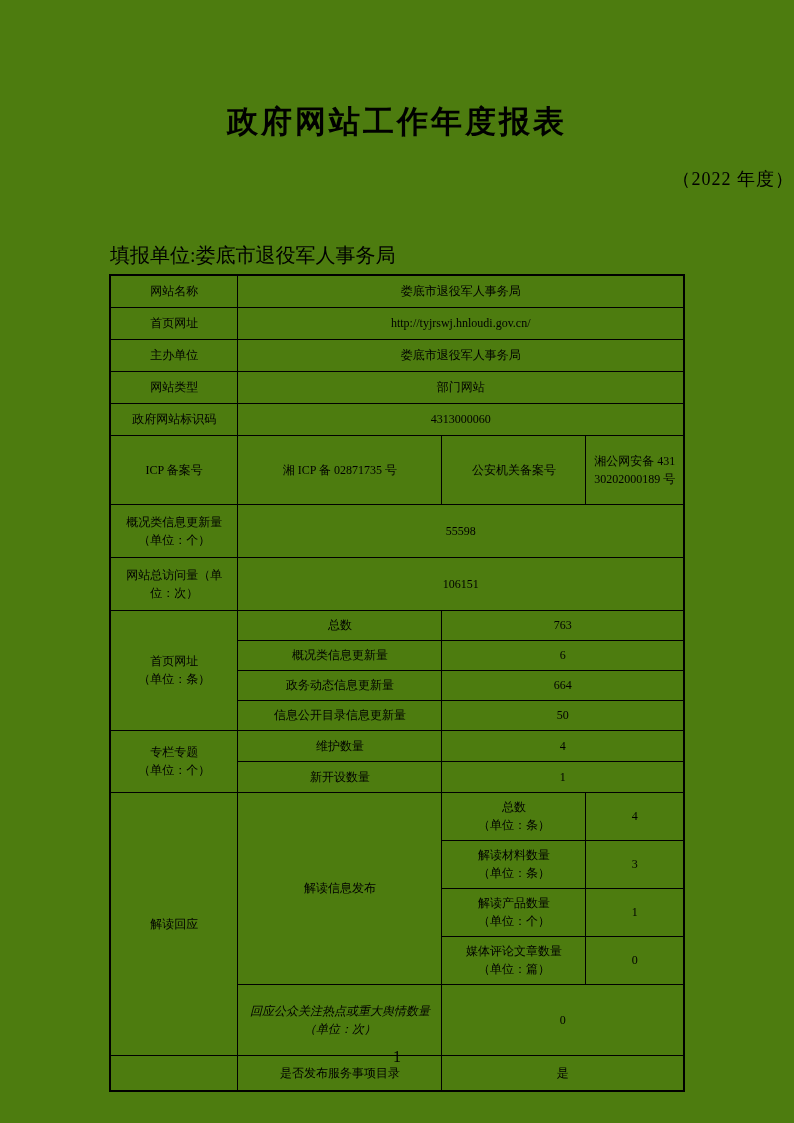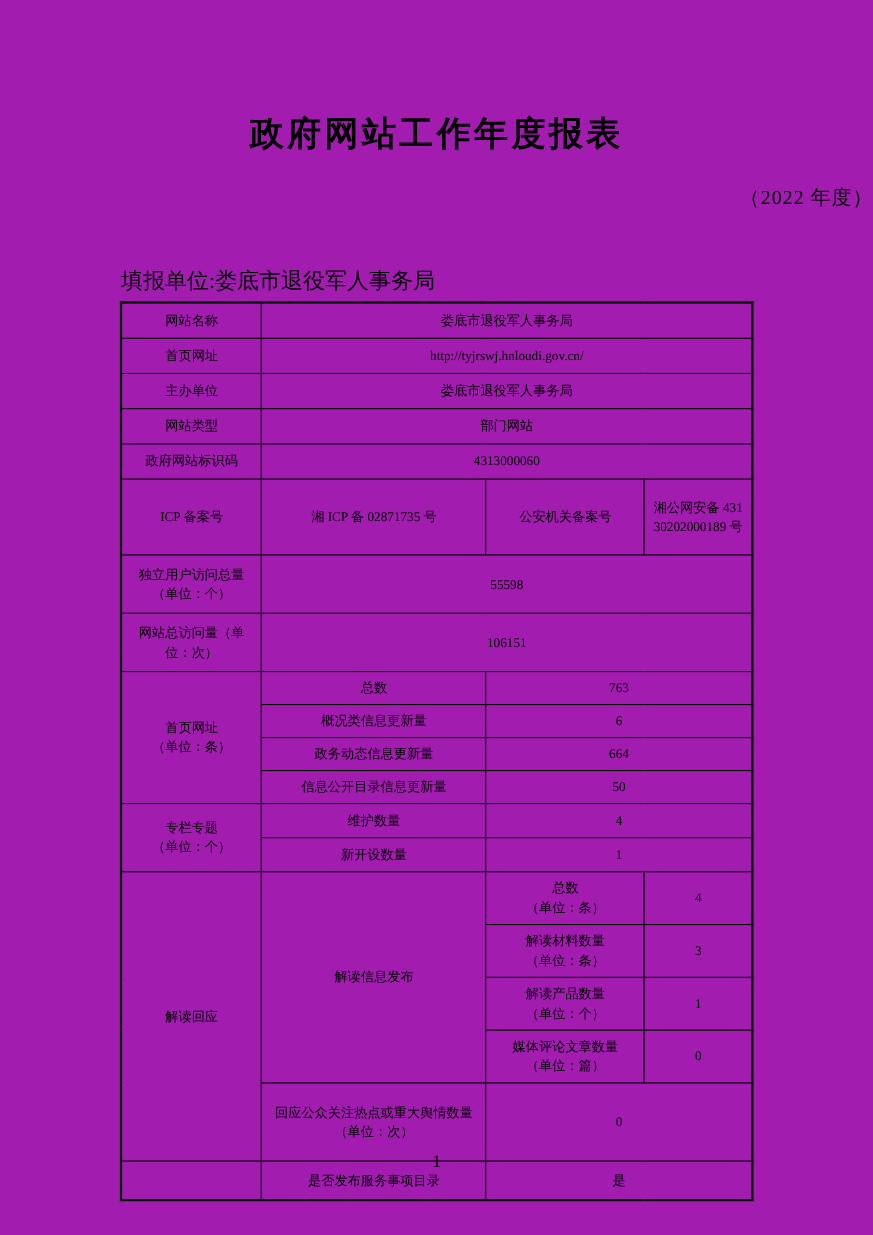--- a/index.html
+++ b/index.html
@@ -1,21 +1,21 @@
 <!DOCTYPE html>
 <html><head>
 <meta charset="utf-8">
 <style>
   html, body { margin: 0; padding: 0; background: #ffffff; }
   .page {
     position: relative;
     width: 794px;
     height: 1123px;
     margin: 0 auto;
-    background: #a21caf;
+    background: #4d7c0f;
     color: #000000;
     font-family: "Liberation Serif", "DejaVu Serif", serif;
     overflow: hidden;
   }
   .doc-title {
     margin: 0;
     padding-top: 103px;
     text-align: center;
     font-family: "Liberation Sans", "DejaVu Sans", sans-serif;
     font-size: 31px;
@@ -54,21 +54,21 @@
   .r-basic  td { height: 27px; }
   .r-icp    td { height: 64px; }
   .r-visit  td { height: 48px; }
   .r-info   td { height: 25px; }
   .r-spec   td { height: 26px; }
   .r-interp td { height: 43px; }
   .r-hot    td { height: 66px; }
   .r-svc    td { height: 30px; }
   .unit { display: block; }
   .break-all { word-break: break-all; line-height: 1.55; }
-  .pad-wide { padding-left: 18px; padding-right: 18px; }
+  .pad-wide { padding-left: 18px; padding-right: 18px; font-style: italic; }
   .page-number {
     position: absolute;
     left: 0; right: 0;
     bottom: 57px;
     text-align: center;
     font-size: 16px;
   }
 </style>
 </head>
 <body>
@@ -109,21 +109,21 @@
       </tr>
 
       <tr class="r-icp">
         <td>ICP 备案号</td>
         <td>湘 ICP 备 02871735 号</td>
         <td>公安机关备案号</td>
         <td class="break-all">湘公网安备 43130202000189 号</td>
       </tr>
 
       <tr class="r-visit">
-        <td>独立用户访问总量（单位：个）</td>
+        <td>概况类信息更新量（单位：个）</td>
         <td colspan="3">55598</td>
       </tr>
       <tr class="r-visit">
         <td>网站总访问量（单位：次）</td>
         <td colspan="3">106151</td>
       </tr>
 
       <tr class="r-info">
         <td rowspan="4">
           <span>首页网址</span>

